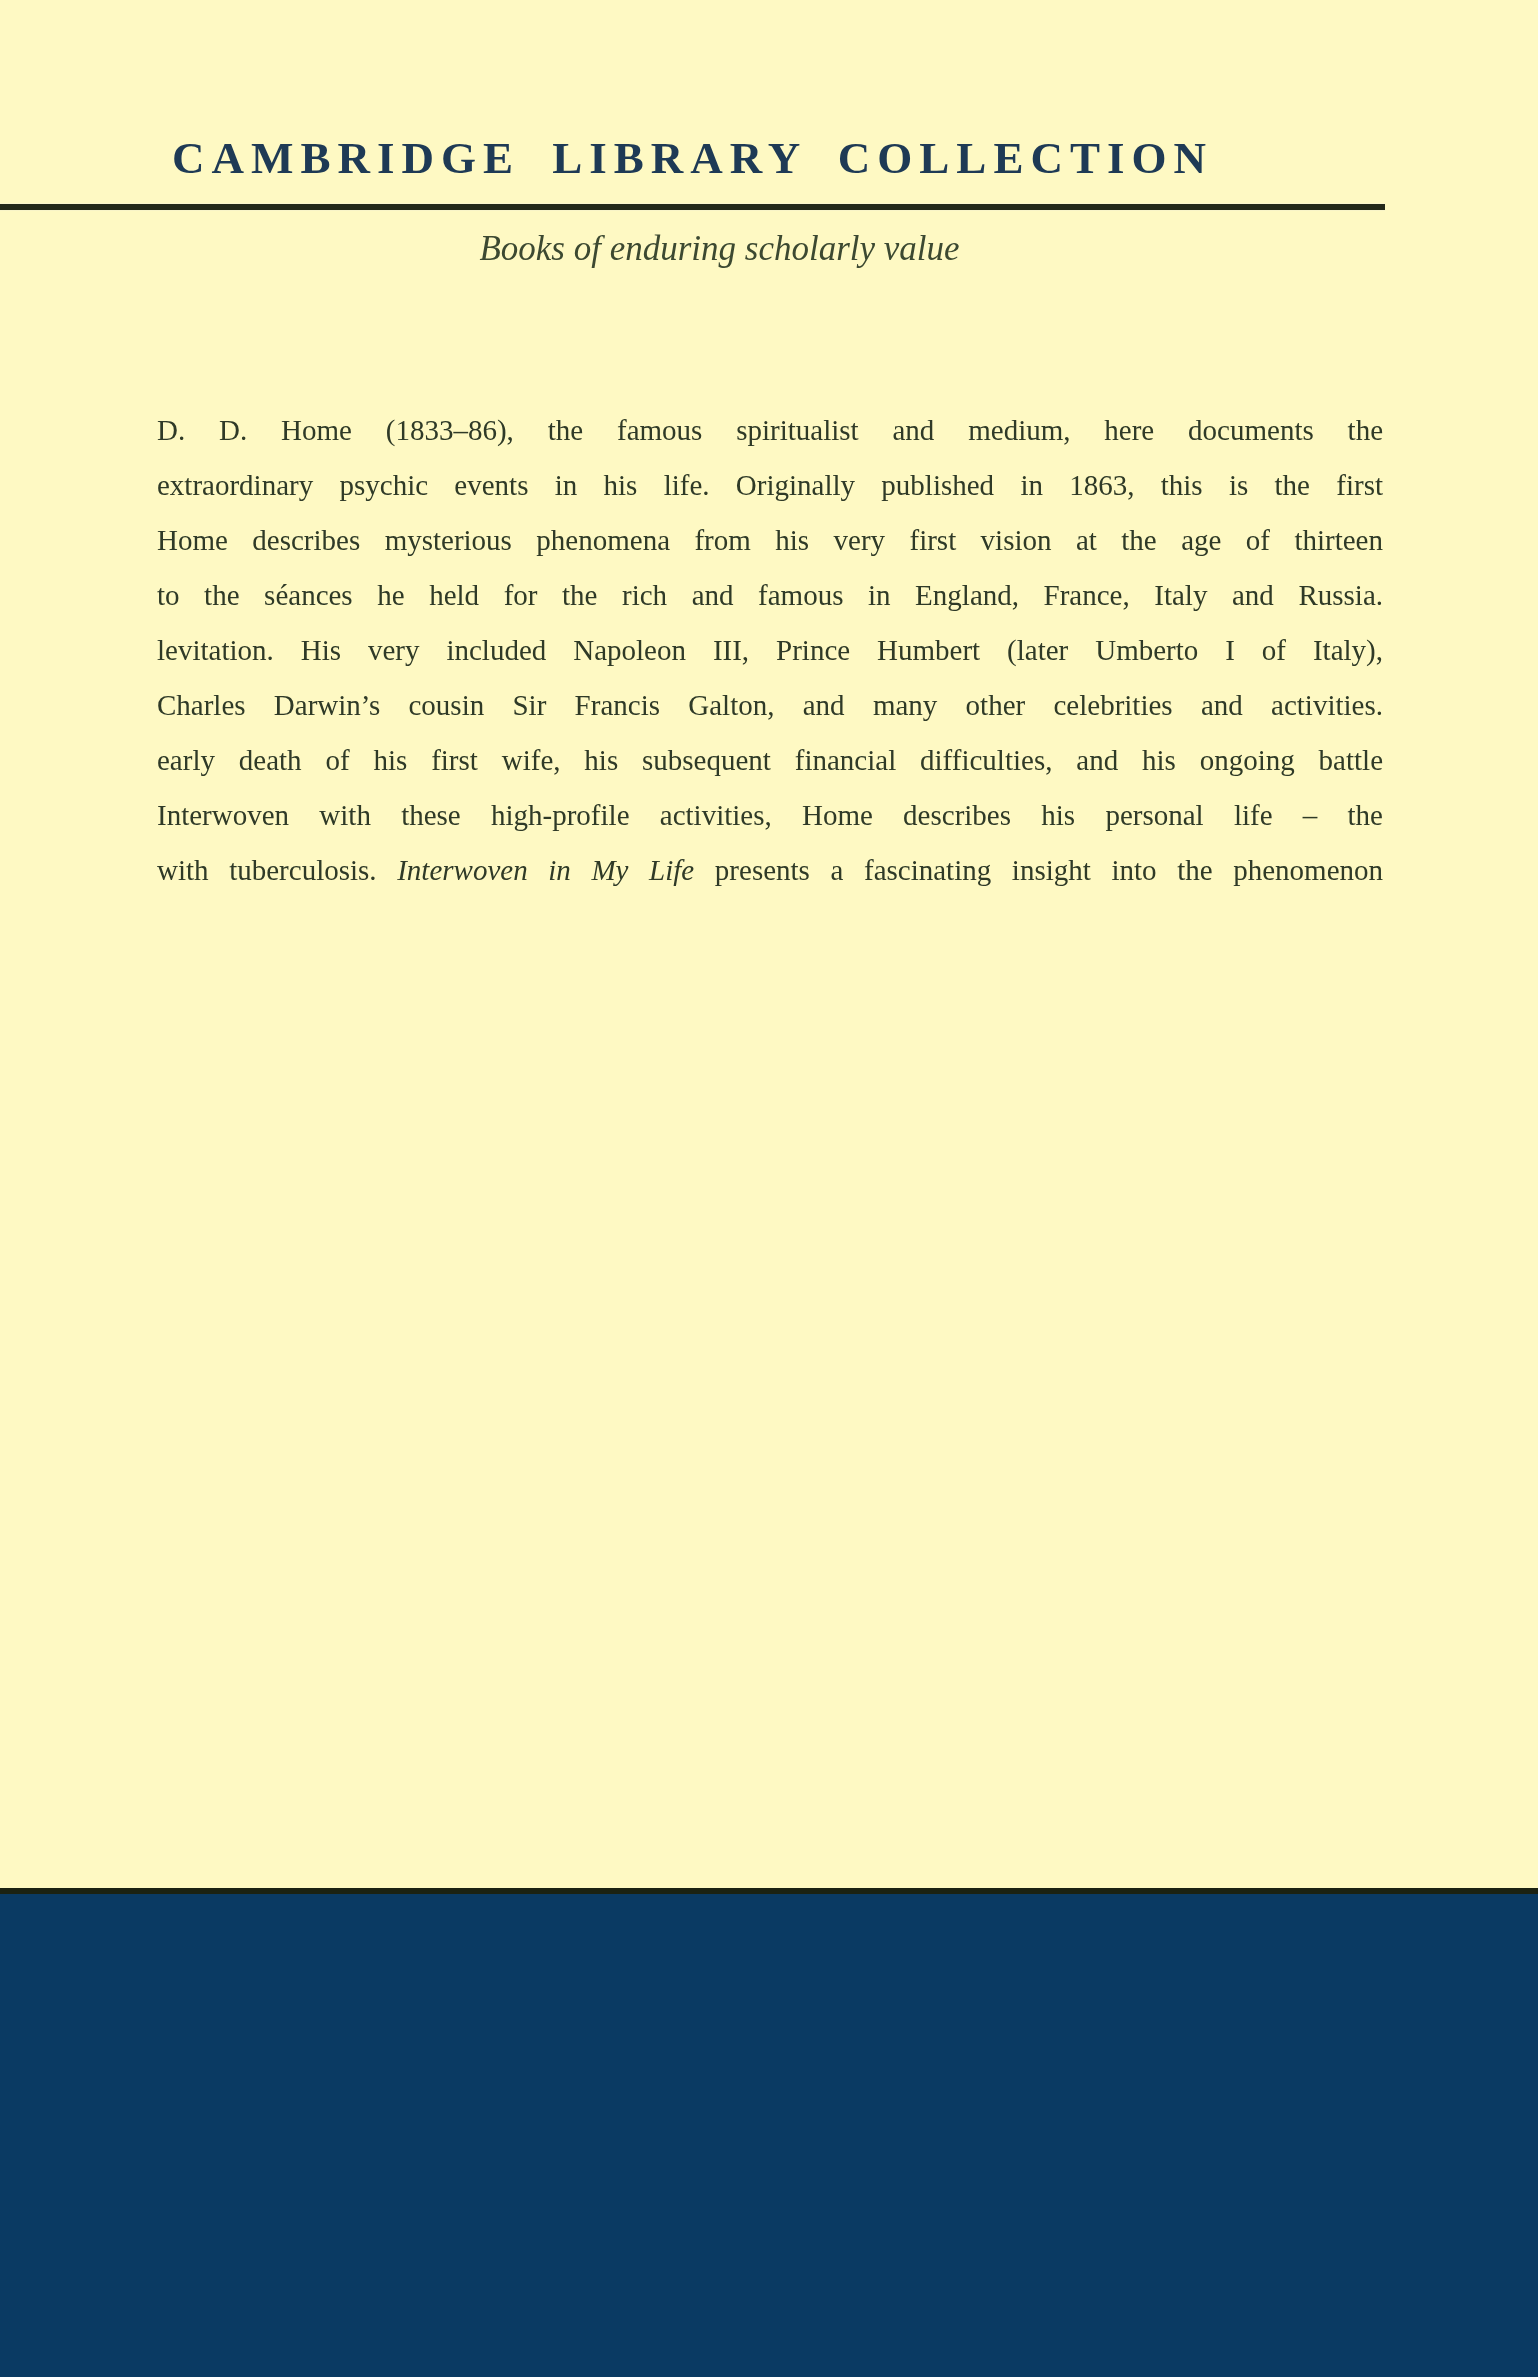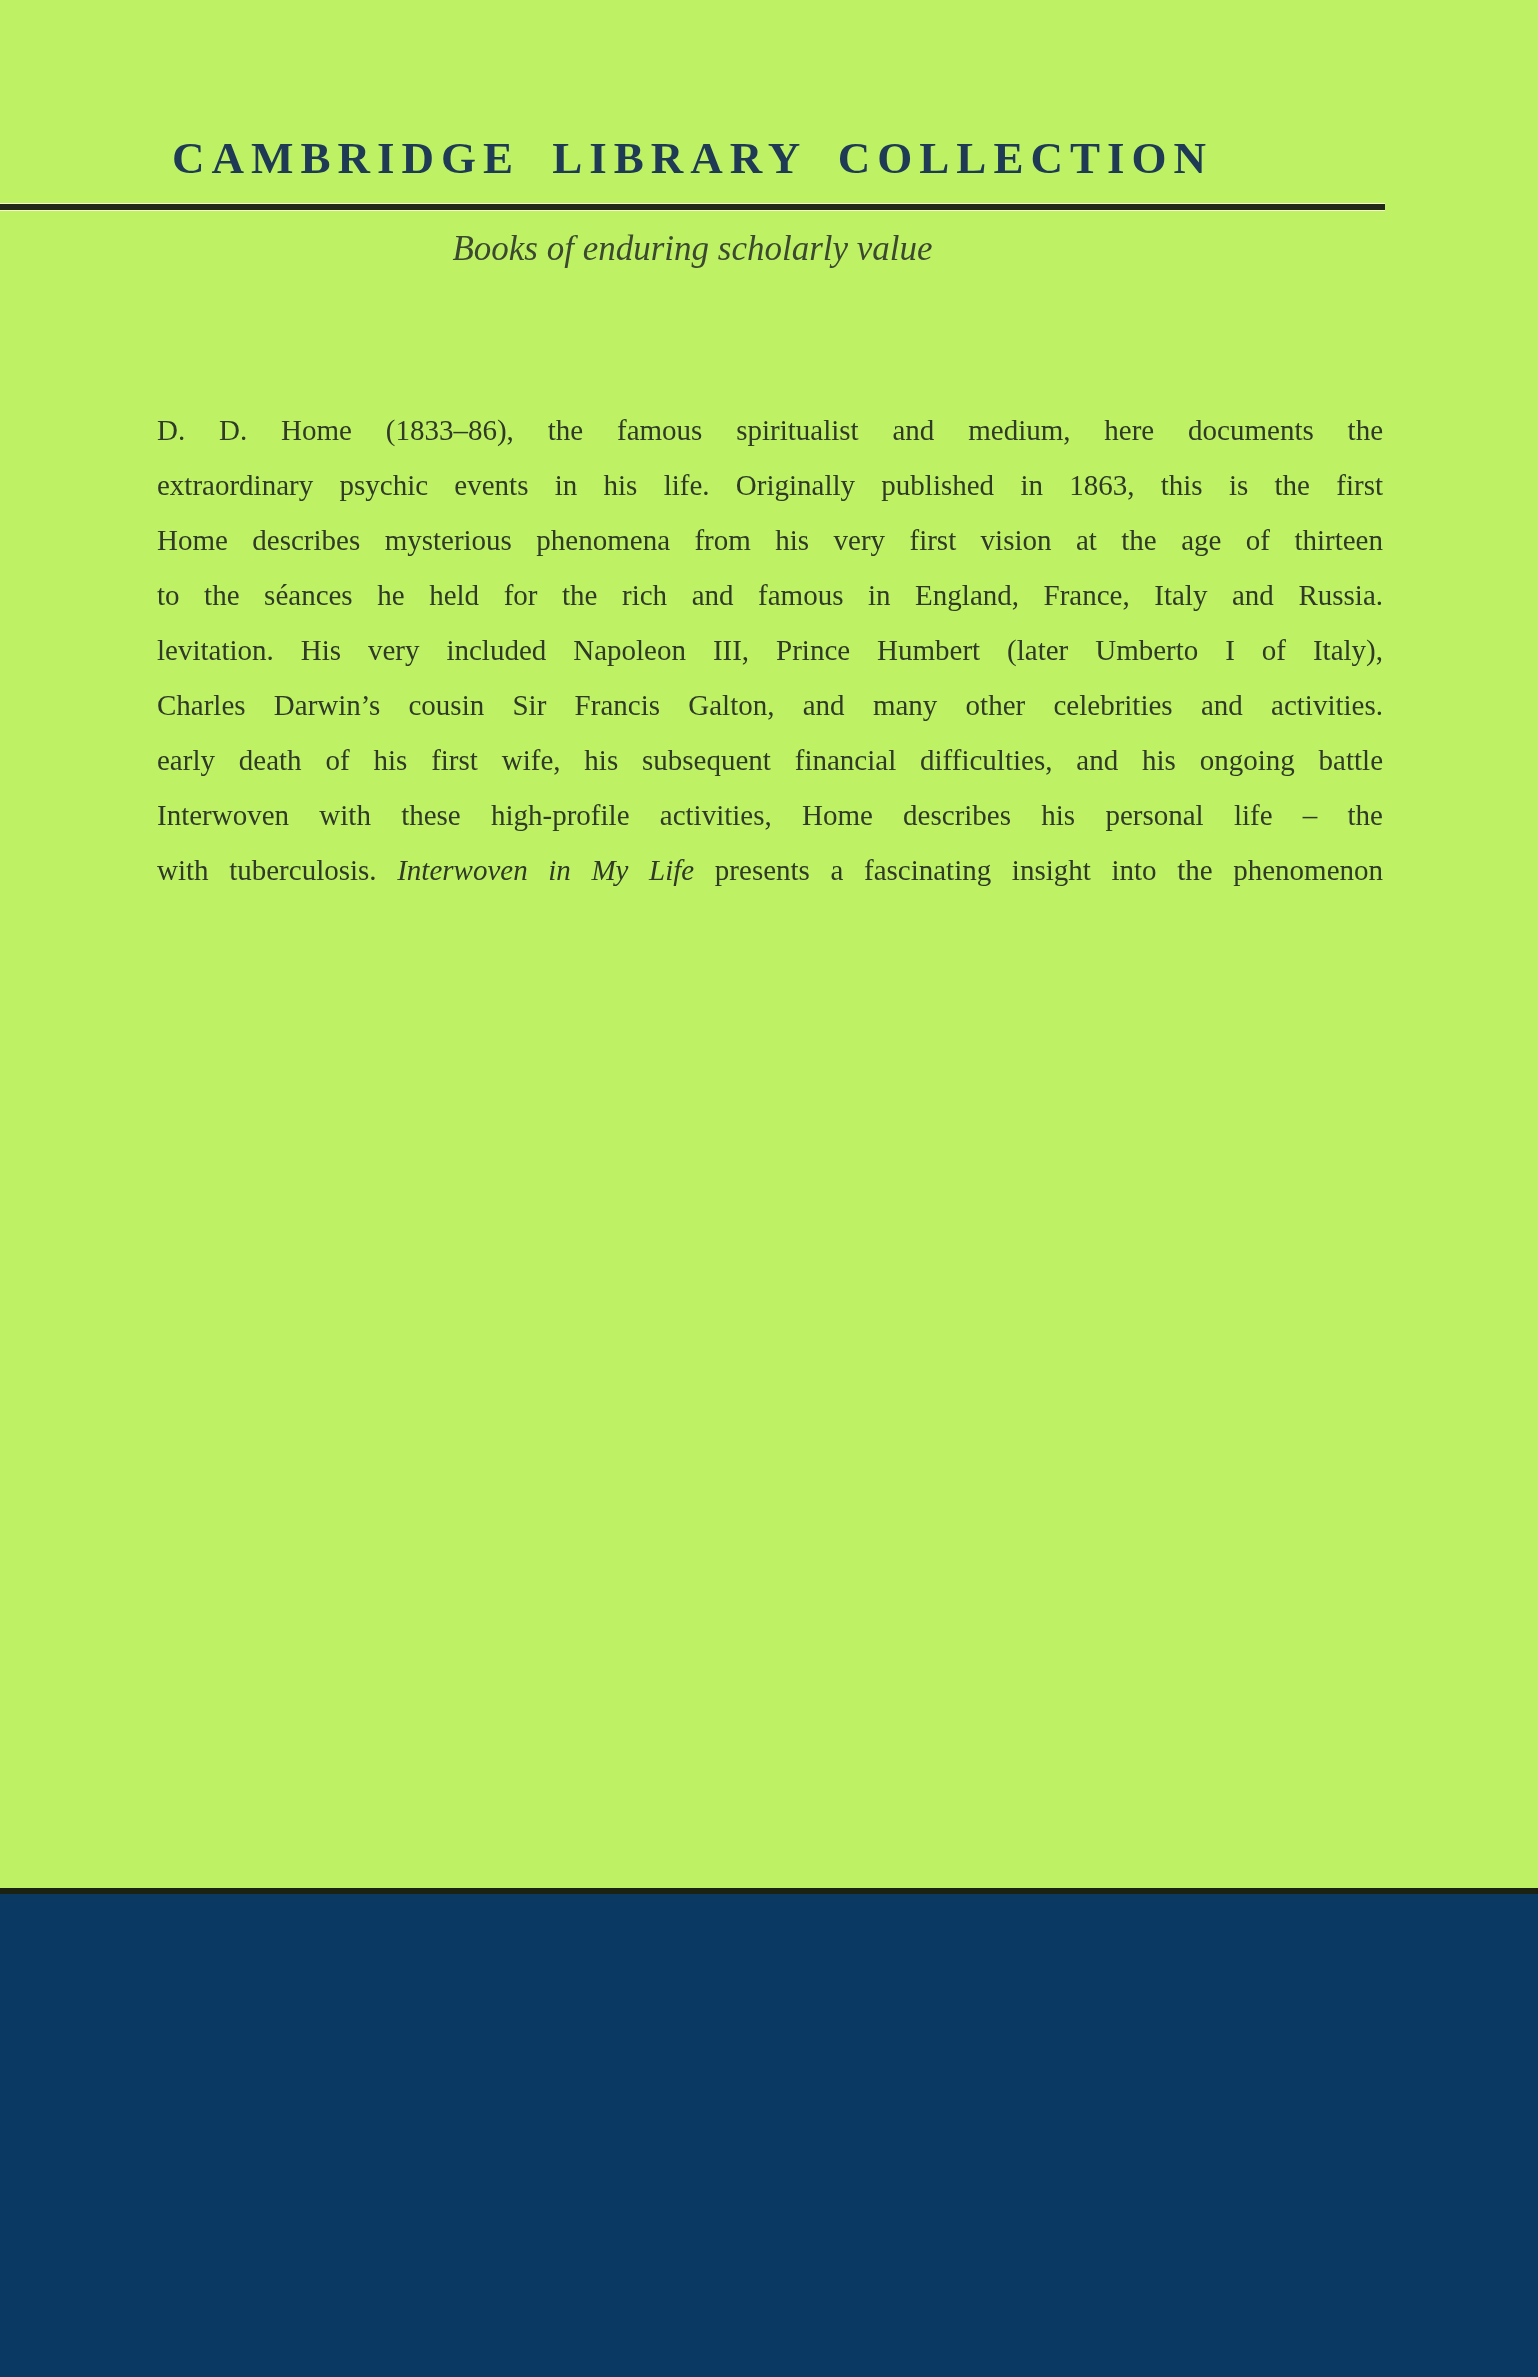--- a/index.html
+++ b/index.html
@@ -1,20 +1,20 @@
 <!DOCTYPE html>
 <html style="font-size:10.3px"><head>
 <meta charset="utf-8">
 <style>
   html,body { margin:0; padding:0; }
   .page {
     position: relative;
     width: 1538px;
     height: 2377px;
-    background: #bef264;
+    background: #fef9c3;
     overflow: hidden;
     font-family: "Liberation Serif", serif;
   }
 
   
   .series-title {
     position: absolute;
     top: 131px; left: 0;
     width: 1385px;
     text-align: center;
@@ -36,20 +36,21 @@
   }
   .series-subtitle {
     position: absolute;
     top: 226px; left: 0;
     width: 1385px;
     text-align: center;
     font-style: italic;
     font-size: 35px;
     line-height: 45px;
     color: #3C4931;
+    padding-left: 27px;
   }
 
   
   .blurb {
     position: absolute;
     top: 403px; left: 157px;
     width: 1226px;
     font-size: 29px;
     line-height: 55px;
     color: #2F3A27;

